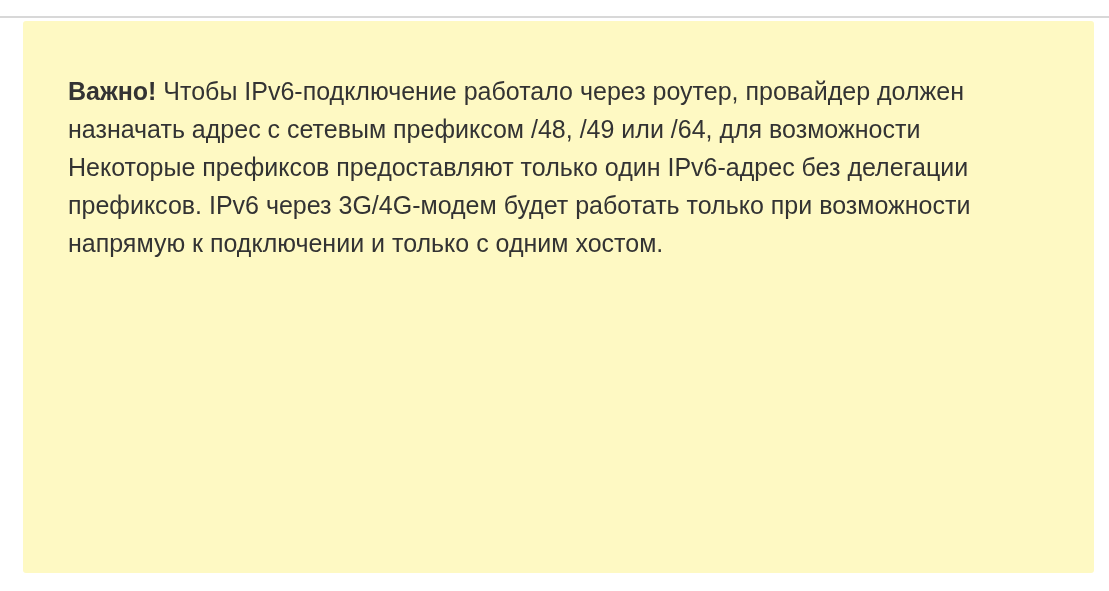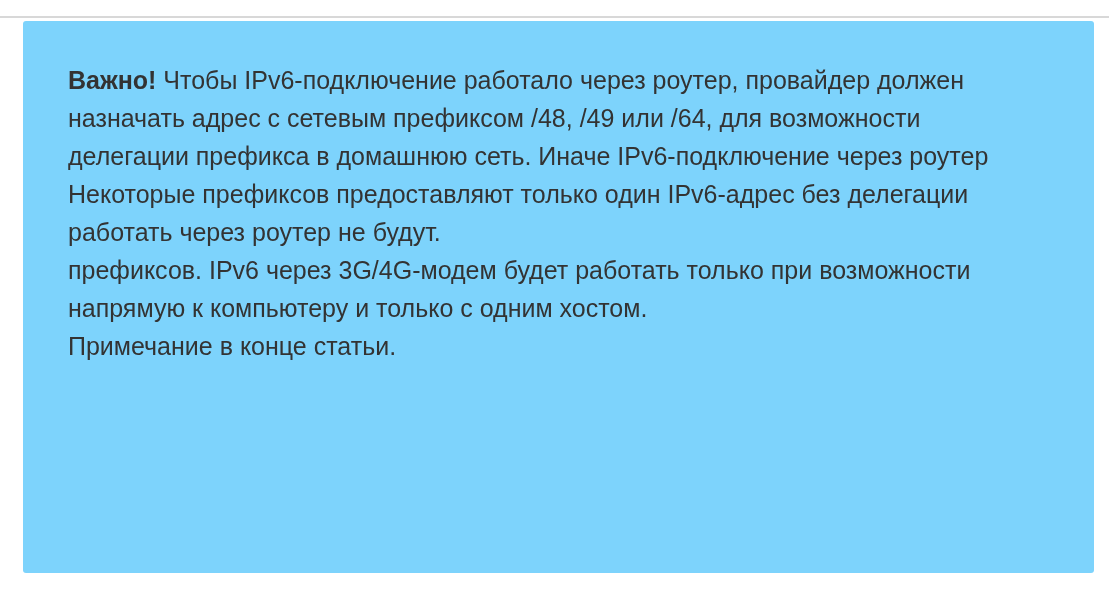--- a/index.html
+++ b/index.html
@@ -22,23 +22,23 @@
     height: 2px;
     background: #d8d8d8;
   }
   .note-box {
     position: absolute;
     top: 21px;
     left: 23px;
     width: 1071px;
     height: 552px;
     box-sizing: border-box;
-    background: #7dd3fc;
+    background: #fef9c3;
     border-radius: 3px;
-    padding: 40px 30px 0 45px;
+    padding: 51px 30px 0 45px;
     overflow: hidden;
     color: #333333;
     font-size: 25px;
     line-height: 38px;
   }
   .note-line {
     margin: 0;
     padding: 0;
     white-space: nowrap;
   }
@@ -48,20 +48,17 @@
 </style>
 </head>
 <body>
 
 <div class="page">
   <div class="top-divider"></div>
 
   <div class="note-box">
     <p class="note-line"><strong>Важно!</strong><span> Чтобы IPv6-подключение работало через роутер, провайдер должен</span></p>
     <p class="note-line">назначать адрес с сетевым префиксом /48, /49 или /64, для возможности</p>
-    <p class="note-line">делегации префикса в домашнюю сеть. Иначе IPv6-подключение через роутер</p>
     <p class="note-line">Некоторые префиксов предоставляют только один IPv6-адрес без делегации</p>
-    <p class="note-line">работать через роутер не будут.</p>
     <p class="note-line">префиксов. IPv6 через 3G/4G-модем будет работать только при возможности</p>
-    <p class="note-line">напрямую к компьютеру и только с одним хостом.</p>
-    <p class="note-line">Примечание в конце статьи.</p>
+    <p class="note-line">напрямую к подключении и только с одним хостом.</p>
   </div>
 </div>
 
 </body></html>

